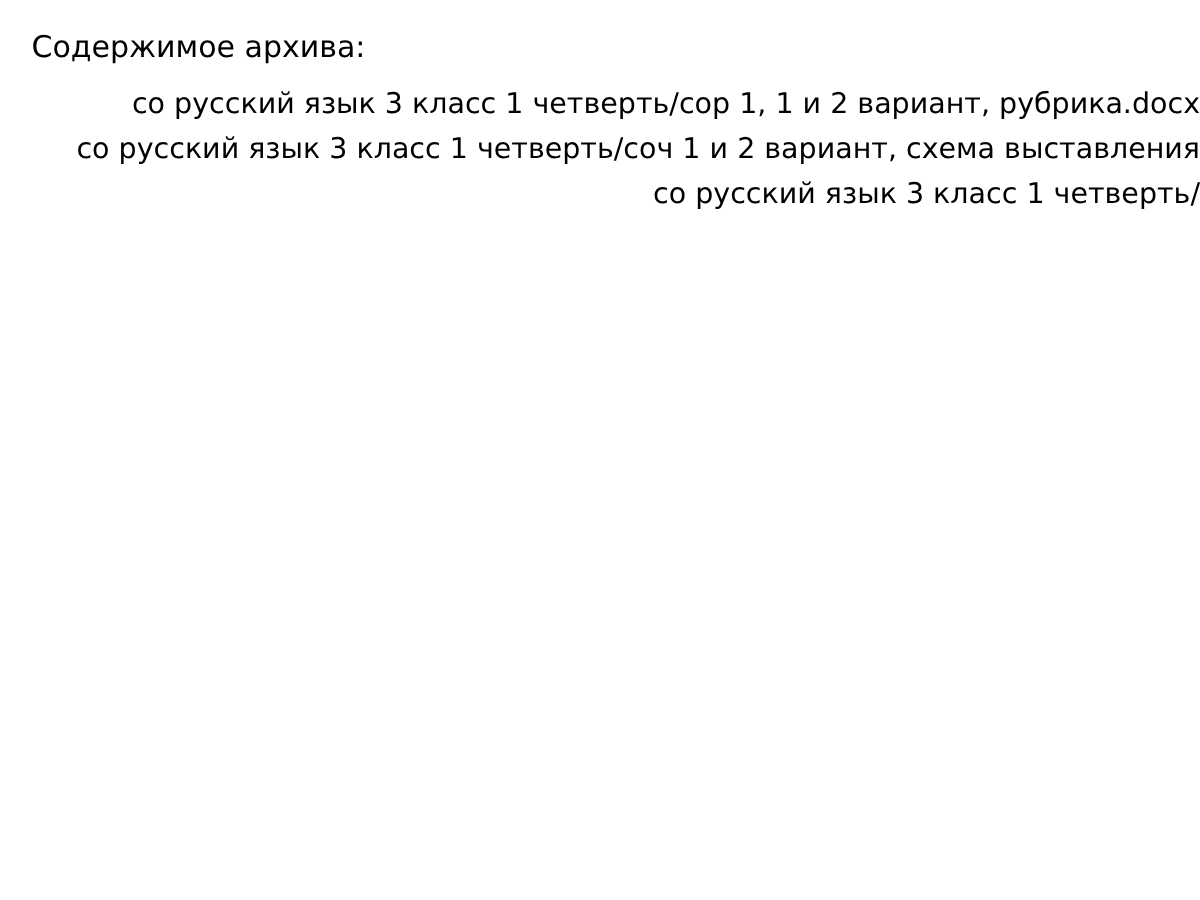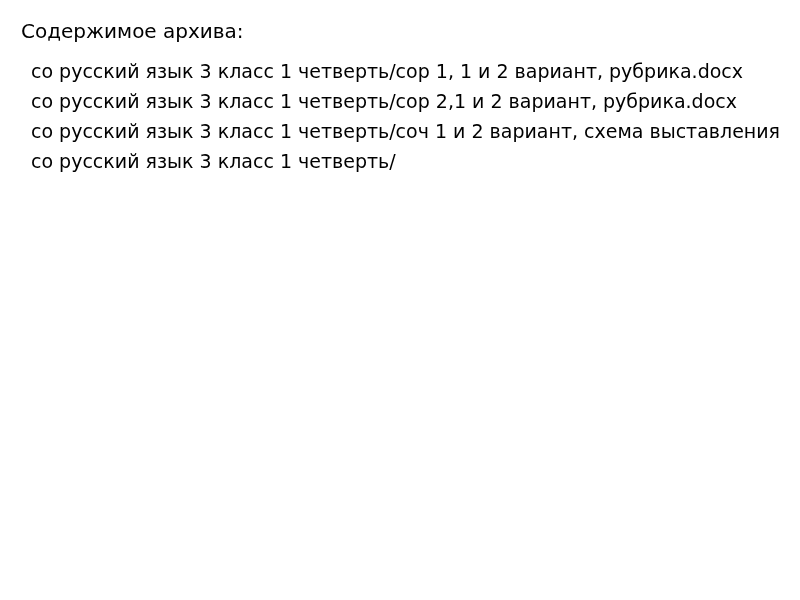--- a/index.html
+++ b/index.html
@@ -17,35 +17,35 @@
   .content {
     padding: 16px 0 0 21px;
   }
   .title {
     font-size: 20px;
     line-height: 30px;
     margin: 0 0 8px 0;
     white-space: nowrap;
   }
   .archive-list {
-    margin: 10px;
+    margin: 0;
     padding: 0;
     list-style: none;
+    text-align: right;
   }
   .archive-entry {
     font-size: 19px;
     line-height: 30px;
     white-space: nowrap;
   }
 </style>
 </head>
 <body>
 
 <div class="content">
   <p class="title">Содержимое архива:</p>
 
   <ul class="archive-list">
     <li class="archive-entry">со русский язык 3 класс 1 четверть/сор 1, 1 и 2 вариант, рубрика.docx</li>
-    <li class="archive-entry">со русский язык 3 класс 1 четверть/сор 2,1 и 2 вариант, рубрика.docx</li>
     <li class="archive-entry">со русский язык 3 класс 1 четверть/соч 1 и 2 вариант, схема выставления</li>
     <li class="archive-entry">со русский язык 3 класс 1 четверть/</li>
   </ul>
 </div>
 
 </body></html>

